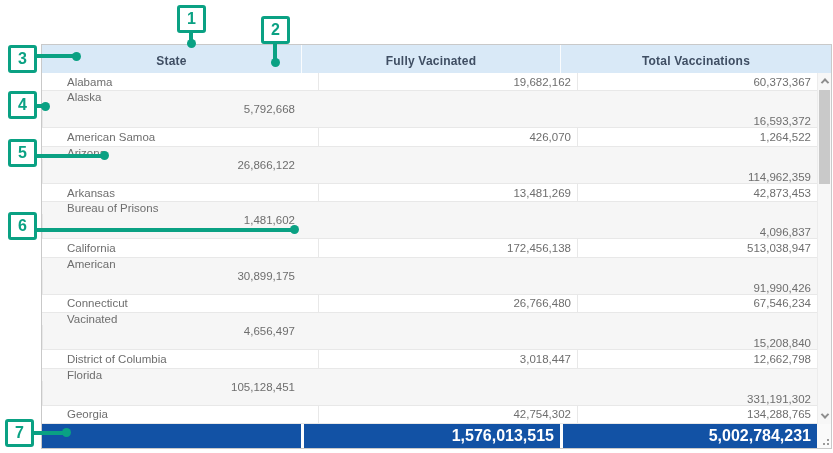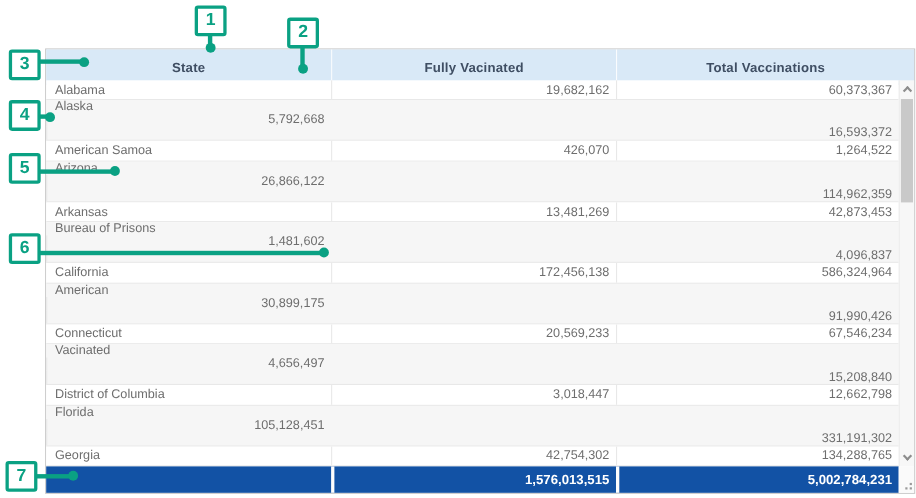--- a/index.html
+++ b/index.html
@@ -27,39 +27,39 @@
   .th.c3{flex:1;border-left:1px solid rgba(255,255,255,.85);}
 
   .tbody{position:absolute;left:0;top:28px;bottom:24px;right:0;}
   .rows{position:absolute;left:0;top:0;bottom:0;right:14px;display:flex;flex-direction:column;}
   .tr{flex:1;display:flex;background:#fff;border-bottom:1px solid var(--grid-line,#e8e8e8);}
   .tr.alt{background:var(--alt-row-bg,#f6f6f6);flex-direction:column;}
   .td{
     display:flex;align-items:center;font-size:11.5px;color:var(--body-text,#6e6e6e);
     white-space:nowrap;overflow:hidden;
   }
-  .td.state{width:259px;padding-left:8px;}
+  .td.state{width:259px;padding-left:8px;margin-left:17px;}
   .td.num{width:259px;justify-content:flex-end;padding-right:6px;border-left:1px solid var(--grid-line,#e8e8e8);}
   .td.num.last{width:auto;flex:1;}
 
   
   .sb{position:absolute;top:0;bottom:0;right:0;width:14px;background:#f7f7f7;border-left:1px solid #ececec;}
   .sb-btn{position:absolute;left:0;width:100%;height:16px;display:flex;align-items:center;justify-content:center;cursor:pointer;}
   .sb-up{top:0;}
   .sb-down{bottom:0;}
   .chev{width:6px;height:6px;border-left:2px solid #8d8d8d;border-top:2px solid #8d8d8d;}
   .chev.up{transform:rotate(45deg) translate(1px,1px);}
   .chev.down{transform:rotate(225deg) translate(1px,1px);}
   .sb-thumb{position:absolute;left:1px;right:1px;top:17px;height:94px;background:#c9c9c9;}
 
   
   .tfoot{position:absolute;left:0;right:0;bottom:0;height:24px;display:flex;}
   .sum-row{display:flex;width:calc(100% - 14px);background:var(--summary-bg,#1252a5);}
   .sum-cell{
-    display:flex;align-items:center;font-size:12px;font-weight:bold;
+    display:flex;align-items:center;font-size:16px;font-weight:bold;
     color:var(--summary-text,#fff);white-space:nowrap;
   }
   .sum-cell.state{width:259px;padding-left:8px;}
   .sum-cell.num{width:259px;justify-content:flex-end;padding-right:6px;border-left:3px solid #fdfdfd;}
   .sum-cell.num.last{width:auto;flex:1;padding-left:16px;}
   .sb-corner{position:relative;width:14px;background:#fafafa;}
   .grip{position:absolute;right:2px;bottom:3px;width:8px;height:8px;}
   .grip::after{
     content:"";position:absolute;right:0;bottom:0;width:2px;height:2px;background:#9a9a9a;
     box-shadow:-4px 0 0 #9a9a9a,0 -4px 0 #9a9a9a;
@@ -124,30 +124,30 @@
             <div class="td num last">42,873,453</div>
           </div>
           <div class="tr alt">
             <div class="td state">Bureau of Prisons</div>
             <div class="td num">1,481,602</div>
             <div class="td num last">4,096,837</div>
           </div>
           <div class="tr">
             <div class="td state">California</div>
             <div class="td num">172,456,138</div>
-            <div class="td num last">586,324,964</div>
+            <div class="td num last">513,038,947</div>
           </div>
           <div class="tr alt">
             <div class="td state">American</div>
             <div class="td num">30,899,175</div>
             <div class="td num last">91,990,426</div>
           </div>
           <div class="tr">
             <div class="td state">Connecticut</div>
-            <div class="td num">20,569,233</div>
+            <div class="td num">26,766,480</div>
             <div class="td num last">67,546,234</div>
           </div>
           <div class="tr alt">
             <div class="td state">Vacinated</div>
             <div class="td num">4,656,497</div>
             <div class="td num last">15,208,840</div>
           </div>
           <div class="tr">
             <div class="td state">District of Columbia</div>
             <div class="td num">3,018,447</div>

